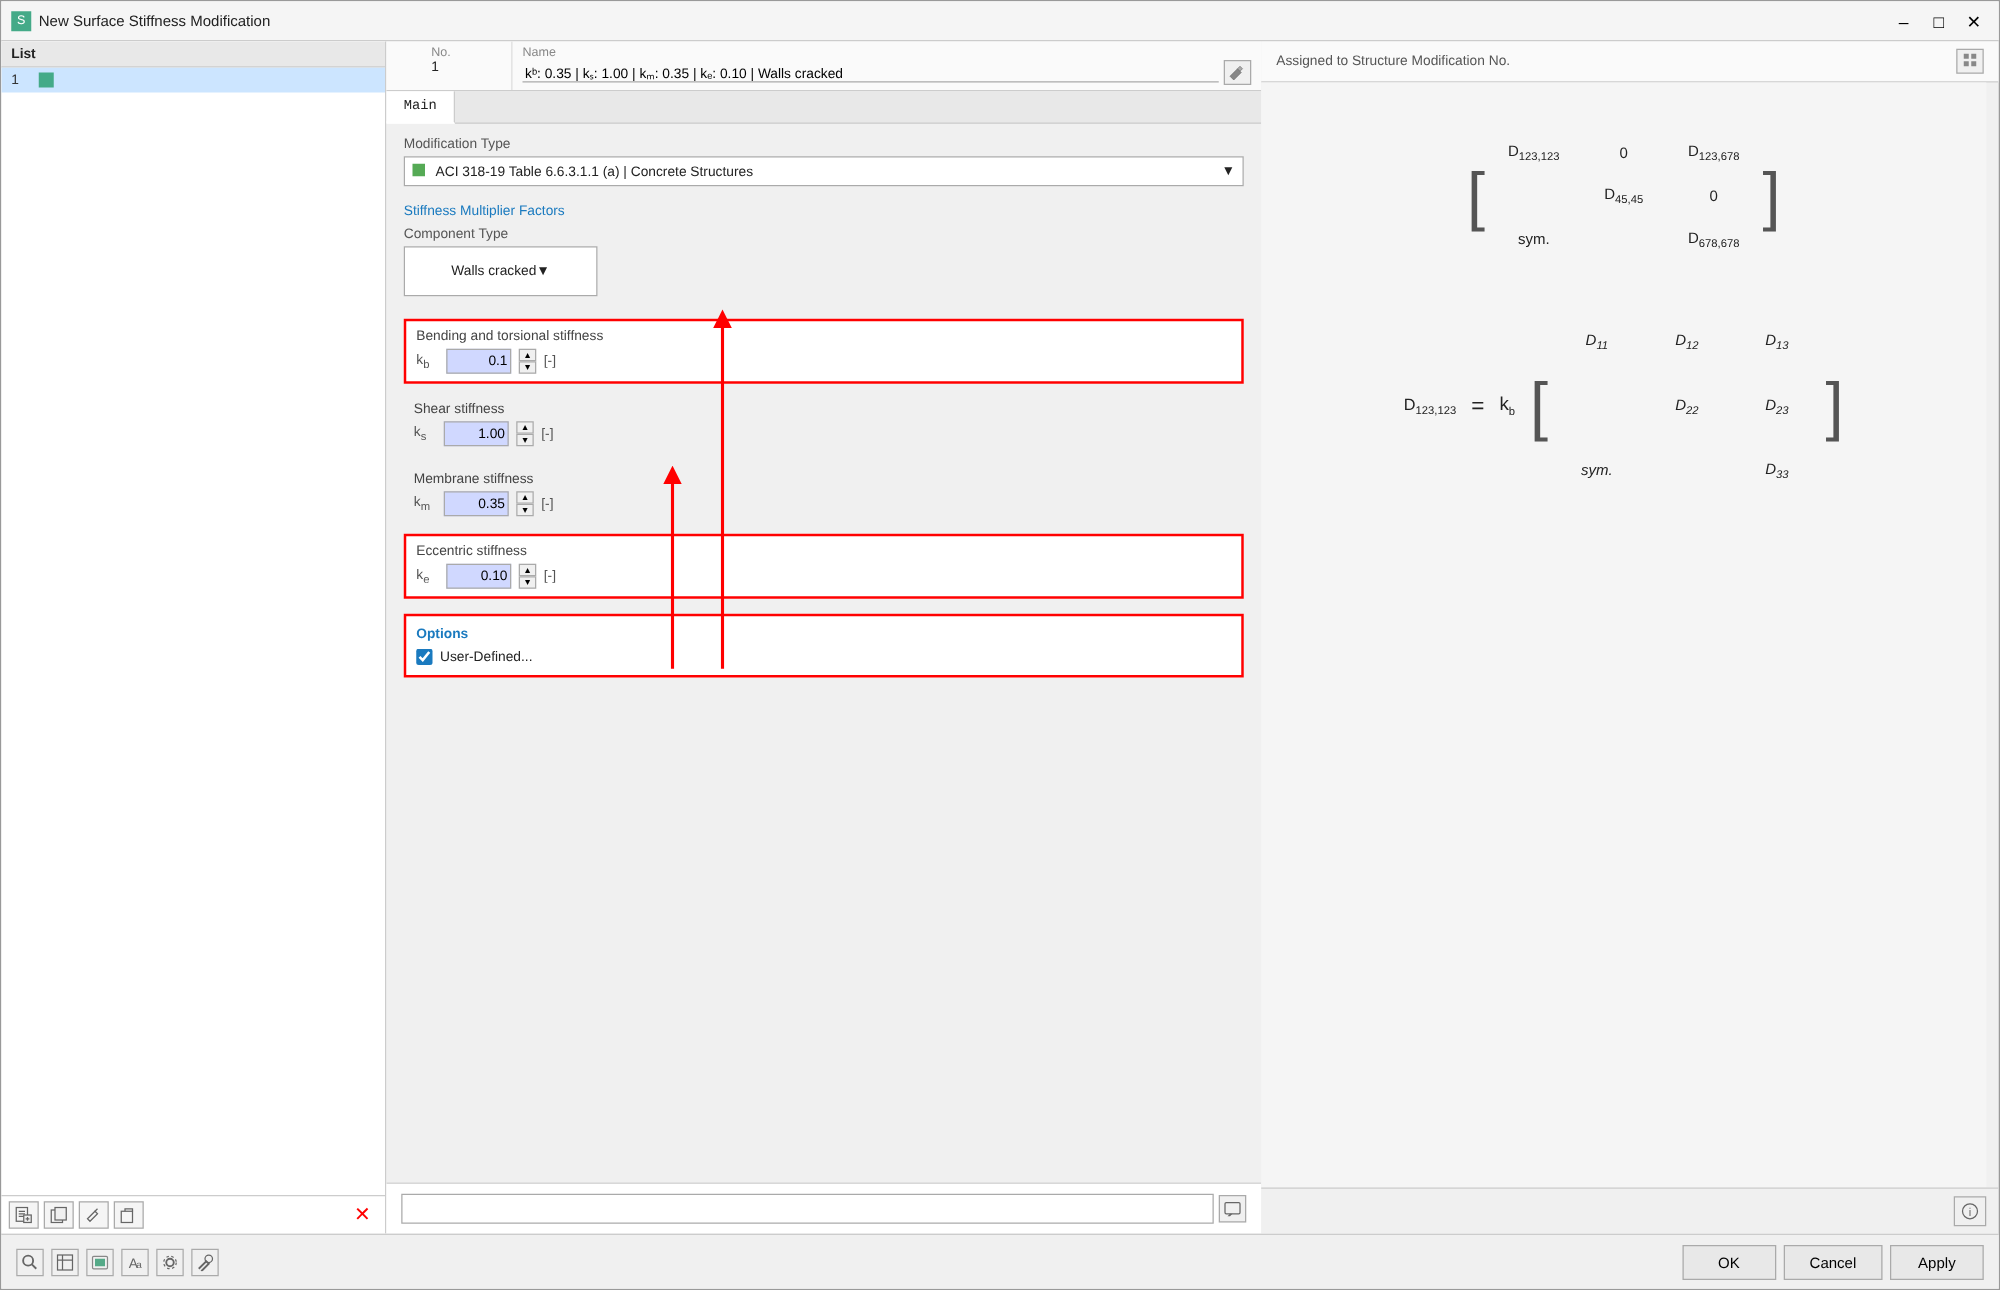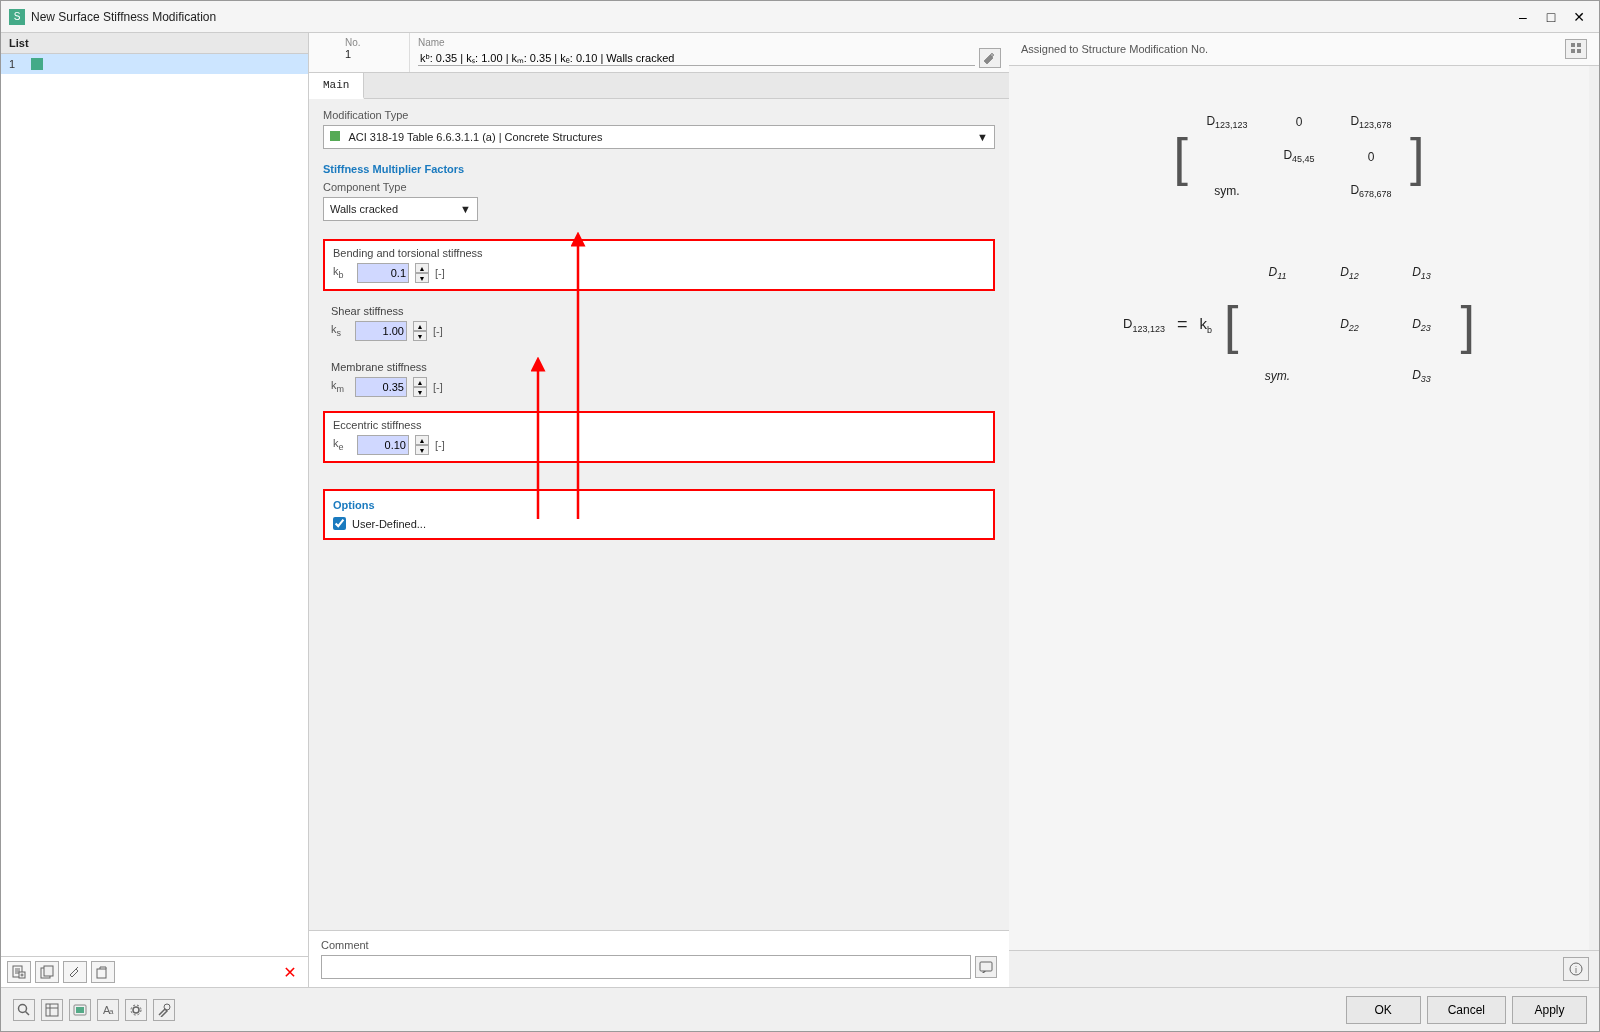--- a/index.html
+++ b/index.html
@@ -26,43 +26,43 @@
     .left-panel-footer { border-top: 1px solid #ccc; padding: 4px 6px; display: flex; gap: 4px; align-items: center; }
     .footer-btn { width: 24px; height: 22px; border: 1px solid #aaa; background: #f5f5f5; cursor: pointer; display: flex; align-items: center; justify-content: center; font-size: 11px; }
     .footer-btn.red { border: none; background: transparent; color: red; font-size: 16px; margin-left: auto; }
     .name-input { flex: 1; border: none; border-bottom: 1px solid #aaa; outline: none; font-size: 11px; padding: 2px; background: transparent; }
     .name-edit-btn { width: 22px; height: 20px; border: 1px solid #aaa; background: #f0f0f0; cursor: pointer; display: flex; align-items: center; justify-content: center; font-size: 10px; }
 
     .tab-bar { background: #e8e8e8; border-bottom: 1px solid #ccc; padding: 0; display: flex; font-family: Liberation Mono, monospace; }
     .tab { padding: 6px 14px; cursor: pointer; font-size: 11px; border-right: 1px solid #ccc; }
     .tab.active { background: #fff; border-bottom: 2px solid #fff; margin-bottom: -1px; }
     
-    .section-title { font-size: 11px; color: #1a7abf; margin-bottom: 6px; font-weight: bold; }
+    .section-title { font-size: 11px; color: #1a7abf; margin-bottom: 6px; font-weight: normal; }
     
     .mod-type-section { margin-bottom: 14px; }
     .field-label { font-size: 11px; color: #555; margin-bottom: 4px; }
     .select-row { display: flex; align-items: center; gap: 6px; }
     .select-box { flex: 1; height: 24px; border: 1px solid #aaa; background: #fff; font-size: 11px; padding: 0 6px; display: flex; align-items: center; justify-content: space-between; cursor: pointer; }
     .select-box .green-sq { width: 10px; height: 10px; background: #5a5; margin-right: 6px; display: inline-block; }
     
     .component-type-section { margin-bottom: 18px; }
-    .component-select { height: 24px; border: 1px solid #aaa; background: #fff; font-size: 11px; padding: 0 6px; display: flex; align-items: center; justify-content: space-between; cursor: pointer; width: 155px; }
+    .component-select { height: 40px; border: 1px solid #aaa; background: #fff; font-size: 11px; padding: 0 6px; display: flex; align-items: center; justify-content: center; cursor: pointer; width: 155px; }
 
     .stiffness-box { border: 2px solid red; padding: 6px 8px; margin-bottom: 8px; background: #fff; }
     .stiffness-box-plain { padding: 6px 8px; margin-bottom: 8px; }
     .stiff-title { font-size: 11px; color: #444; font-weight: normal; margin-bottom: 4px; }
     .stiff-row { display: flex; align-items: center; gap: 4px; }
     .stiff-key { font-size: 11px; color: #555; min-width: 20px; }
     .stiff-key sub { font-size: 9px; }
     .stiff-input { width: 52px; height: 20px; border: 1px solid #aaa; background: #d0d8ff; font-size: 11px; text-align: right; padding: 0 2px; outline: none; }
     .stiff-spinner { display: flex; flex-direction: column; margin-left: 2px; }
     .spin-btn { width: 14px; height: 10px; border: 1px solid #aaa; background: #f0f0f0; display: flex; align-items: center; justify-content: center; font-size: 7px; cursor: pointer; line-height: 1; }
     .stiff-link { font-size: 11px; color: #555; margin-left: 2px; }
 
-    .options-box { border: 2px solid red; padding: 8px; background: #fff; margin-top: 26px; }
+    .options-box { border: 2px solid red; padding: 8px; background: #fff; margin-top: 12px; }
     .options-title { font-size: 11px; color: #1a7abf; margin-bottom: 6px; font-weight: bold; }
     .checkbox-row { display: flex; align-items: center; gap: 6px; }
     .checkbox-row input[type=checkbox] { accent-color: #1a7abf; }
     .checkbox-label { font-size: 11px; }
 
     .comment-section { border-top: 1px solid #ccc; padding: 8px 12px; background: #fff; flex-shrink: 0; }
     .comment-label { font-size: 11px; color: #555; margin-bottom: 4px; }
     .comment-row { display: flex; align-items: center; gap: 4px; }
     .comment-input { flex: 1; height: 24px; border: 1px solid #aaa; background: #fff; font-size: 11px; padding: 0 6px; }
     .comment-btn { width: 22px; height: 22px; border: 1px solid #aaa; background: #f0f0f0; cursor: pointer; font-size: 10px; display: flex; align-items: center; justify-content: center; }
@@ -283,21 +283,20 @@
               <div class="options-title">Options</div>
               <div class="checkbox-row">
                 <input type="checkbox" checked="" id="userdef" style="">
                 <label for="userdef" class="checkbox-label">User-Defined...</label>
               </div>
             </div>
           </div>
         </div>
 
         <div class="comment-section">
-          <div class="comment-label">Comment</div>
           <div class="comment-row">
             <input class="comment-input" type="text" placeholder="" style="">
             <button class="comment-btn">
               <svg width="14" height="14" viewBox="0 0 14 14">
                   <rect x="1" y="2" width="12" height="9" rx="1" fill="none" stroke="#666" stroke-width="1"></rect>
                   <path d="M3 13 L5 11 L7 11 L5 13 Z" fill="#666"></path>
                 </svg>
             </button>
           </div>
         </div>

